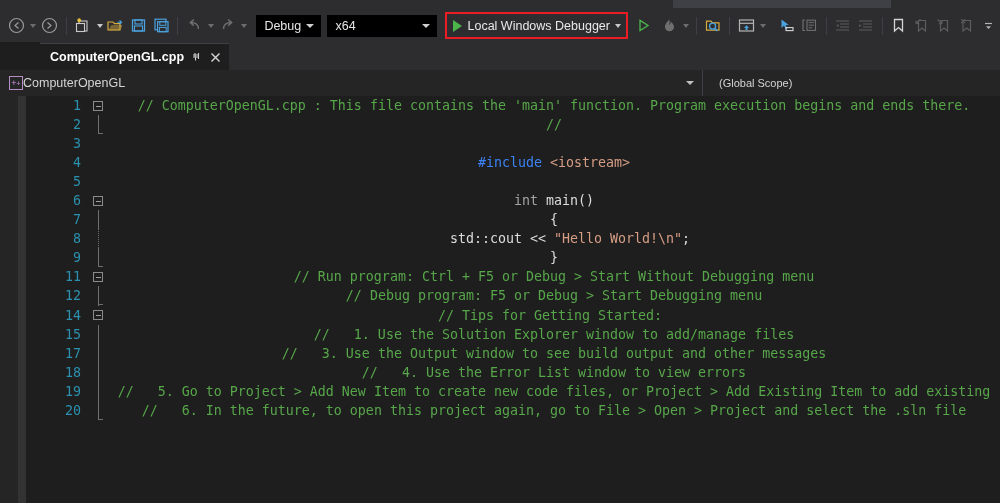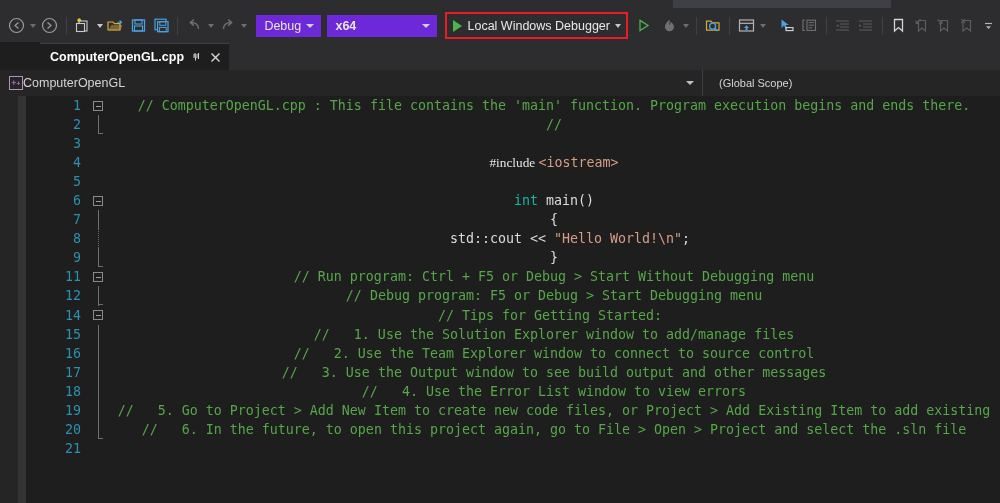--- a/index.html
+++ b/index.html
@@ -35,32 +35,32 @@
   }
   .caret::after {
     content:""; border-left:3.5px solid transparent; border-right:3.5px solid transparent;
     border-top:4px solid #c8c8c8; display:block;
   }
   .caret.dim::after { border-top-color:#6d6d6d; }
   .sep { width:1px; height:18px; background:#3f3f46; margin:0 5px; }
 
   
   .combo {
-    height:22px; background:#6d28d9; color:#e6e6e6;
+    height:22px; background:#000000; color:#e6e6e6;
     display:flex; align-items:center; font-size:12.5px;
     padding:0 4px 0 8px; box-sizing:border-box; position:relative;
   }
   .combo .lbl { flex:1 1 auto; white-space:nowrap; }
   .combo .cv { width:14px; height:22px; display:flex; align-items:center; justify-content:center; }
   .combo .cv::after {
     content:""; border-left:4px solid transparent; border-right:4px solid transparent;
     border-top:4.5px solid #d0d0d0; display:block;
   }
   #combo-config { width:68px; }
-  #combo-platform { width:116px;font-weight:bold; }
+  #combo-platform { width:116px; }
 
   
   .dbgwrap {
     position:relative; height:27px; display:flex; align-items:center;
     border:2px solid #ec1c24; box-sizing:border-box; padding:0 2px;
   }
   .dbgbtn {
     height:21px; display:flex; align-items:center; gap:6px;
     color:#e8e8e8; font-size:12.5px; padding:0 3px 0 4px; white-space:nowrap;
   }
@@ -146,22 +146,22 @@
   .fold-line {
     position:absolute; left:7.5px; top:0; width:1px; height:19.05px; background:#6f6f6f;
   }
   .fold-line.dotted { background:none; border-left:1px dotted #6f6f6f; width:0; }
   .fold-line.endcap::after {
     content:""; position:absolute; left:0px; top:18px; width:5px; height:1px; background:#6f6f6f;
   }
   .codetext { flex:1 1 auto; color:#d4d4d4;text-align:center; }
 
   .cmt { color:#57a64a; }
-  .kw  { color:#14b8a6; }
-  .pp  { color:#e5e5e5;font-family:Liberation Serif, serif; }
+  .kw  { color:#a3a3a3; }
+  .pp  { color:#3b82f6; }
   .str { color:#d69d85; }
   .inc { color:#d69d85; }
   .pln { color:#dcdcdc; }
 
   .curline {
     position:absolute; left:64px; right:4px; top:0px; height:19.05px;
     border:1px solid #4a4a4a; box-sizing:border-box; pointer-events:none;
   }
   .caret-bar {
     position:absolute; left:2px; top:2px; width:1px; height:15px; background:#d4d4d4;
@@ -413,22 +413,20 @@
         <div class="row"><div class="lnum">4</div><div class="foldcell"></div><div class="codetext"><span class="pp">#include </span><span class="inc">&lt;iostream&gt;</span></div></div>
         <div class="row"><div class="lnum">5</div><div class="foldcell"></div><div class="codetext"></div></div>
         <div class="row"><div class="lnum">6</div><div class="foldcell"><span class="fold-box"></span></div><div class="codetext"><span class="kw">int</span><span class="pln"> main()</span></div></div>
         <div class="row"><div class="lnum">7</div><div class="foldcell"><span class="fold-line"></span></div><div class="codetext"><span class="pln">{</span></div></div>
         <div class="row"><div class="lnum">8</div><div class="foldcell"><span class="fold-line dotted"></span></div><div class="codetext"><span class="pln">    std::cout &lt;&lt; </span><span class="str">"Hello World!\n"</span><span class="pln">;</span></div></div>
         <div class="row"><div class="lnum">9</div><div class="foldcell"><span class="fold-line endcap"></span></div><div class="codetext"><span class="pln">}</span></div></div>
         <div class="row"><div class="lnum">11</div><div class="foldcell"><span class="fold-box"></span></div><div class="codetext"><span class="cmt">// Run program: Ctrl + F5 or Debug &gt; Start Without Debugging menu</span></div></div>
         <div class="row"><div class="lnum">12</div><div class="foldcell"><span class="fold-line endcap"></span></div><div class="codetext"><span class="cmt">// Debug program: F5 or Debug &gt; Start Debugging menu</span></div></div>
         <div class="row"><div class="lnum">14</div><div class="foldcell"><span class="fold-box"></span></div><div class="codetext"><span class="cmt">// Tips for Getting Started: </span></div></div>
         <div class="row"><div class="lnum">15</div><div class="foldcell"><span class="fold-line"></span></div><div class="codetext"><span class="cmt">//   1. Use the Solution Explorer window to add/manage files</span></div></div>
-        <div class="row"><div class="lnum">16</div><div class="foldcell"><span class="fold-line"></span></div><div class="codetext"><span class="cmt">//   2. Use the Team Explorer window to connect to source control</span></div></div>
         <div class="row"><div class="lnum">17</div><div class="foldcell"><span class="fold-line"></span></div><div class="codetext"><span class="cmt">//   3. Use the Output window to see build output and other messages</span></div></div>
         <div class="row"><div class="lnum">18</div><div class="foldcell"><span class="fold-line"></span></div><div class="codetext"><span class="cmt">//   4. Use the Error List window to view errors</span></div></div>
         <div class="row"><div class="lnum">19</div><div class="foldcell"><span class="fold-line"></span></div><div class="codetext"><span class="cmt">//   5. Go to Project &gt; Add New Item to create new code files, or Project &gt; Add Existing Item to add existing</span></div></div>
         <div class="row"><div class="lnum">20</div><div class="foldcell"><span class="fold-line endcap"></span></div><div class="codetext"><span class="cmt">//   6. In the future, to open this project again, go to File &gt; Open &gt; Project and select the .sln file</span></div></div>
-        <div class="row"><div class="lnum">21</div><div class="foldcell"></div><div class="codetext"></div></div>
       </div>
   </div>
 
 </div>
 
 </body></html>

